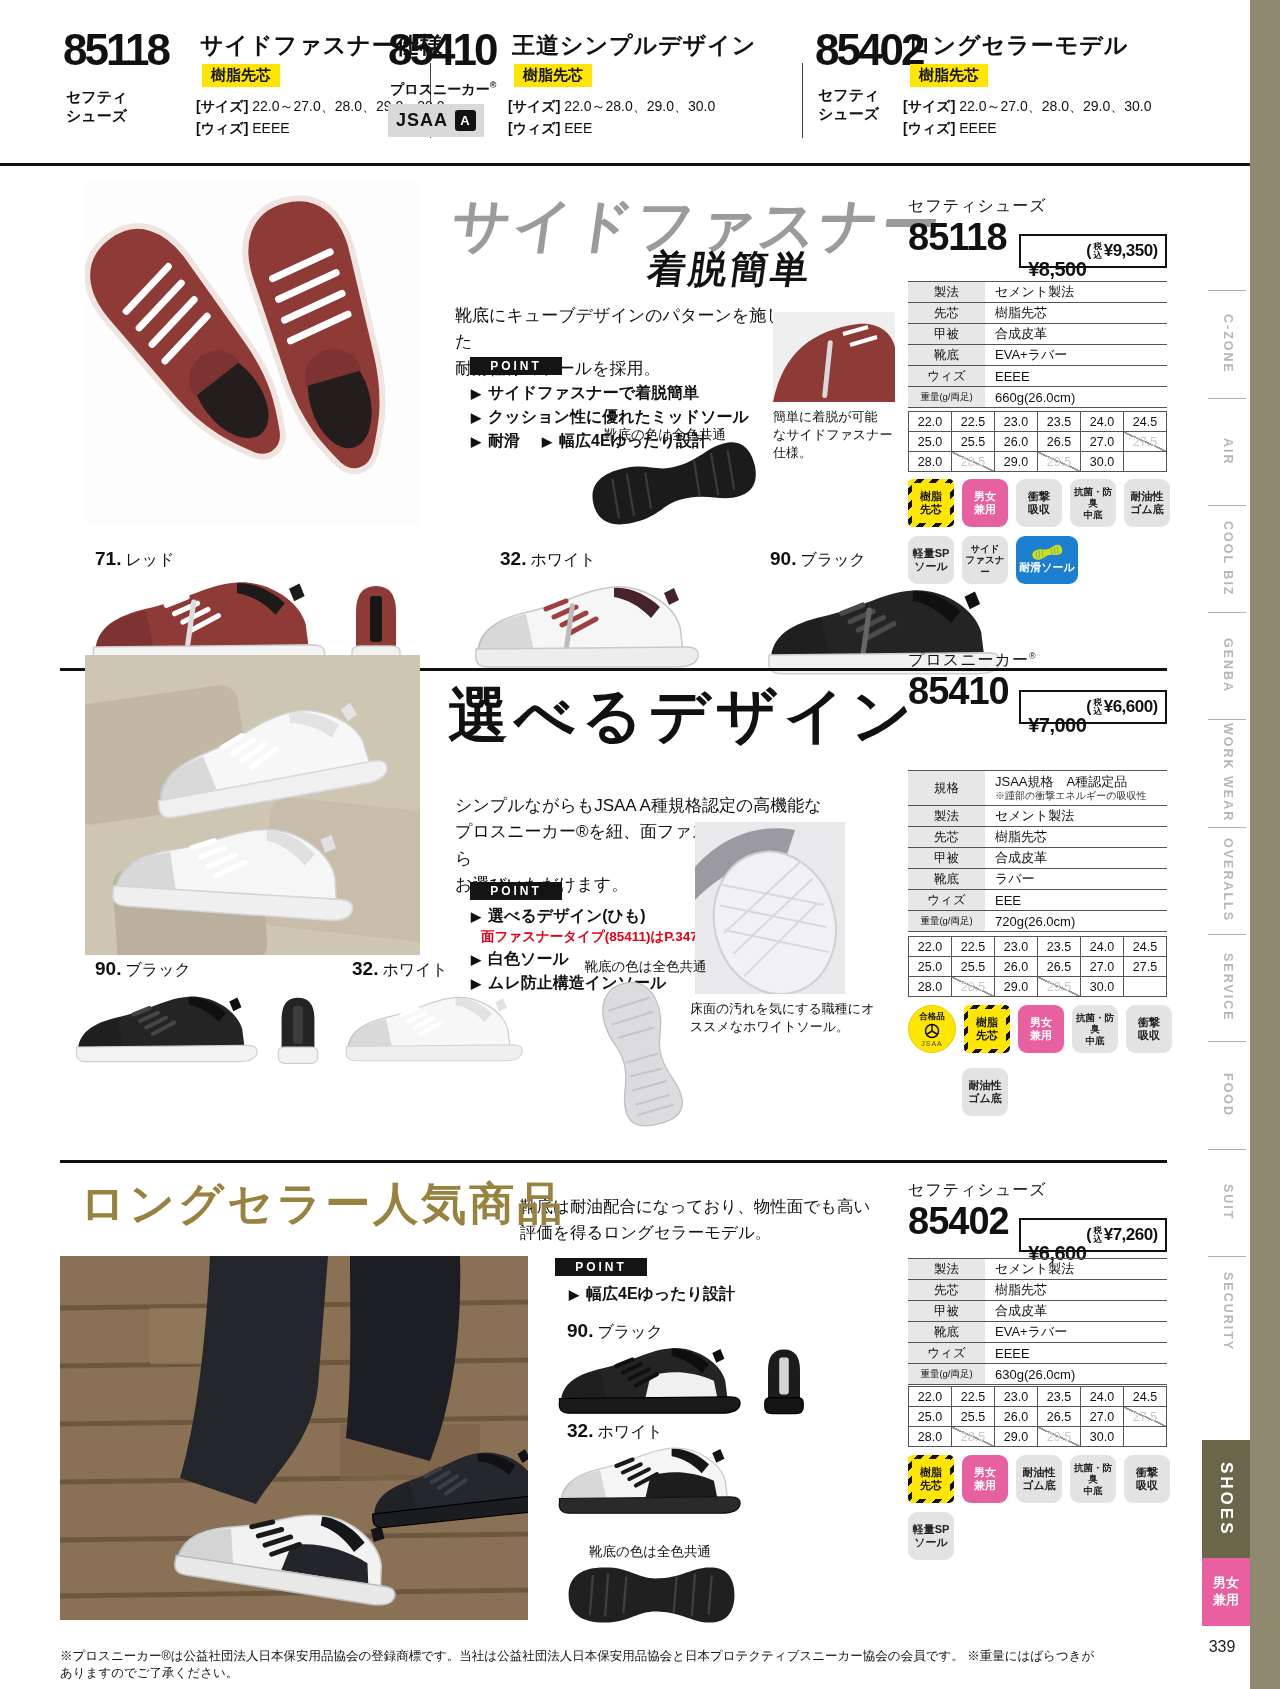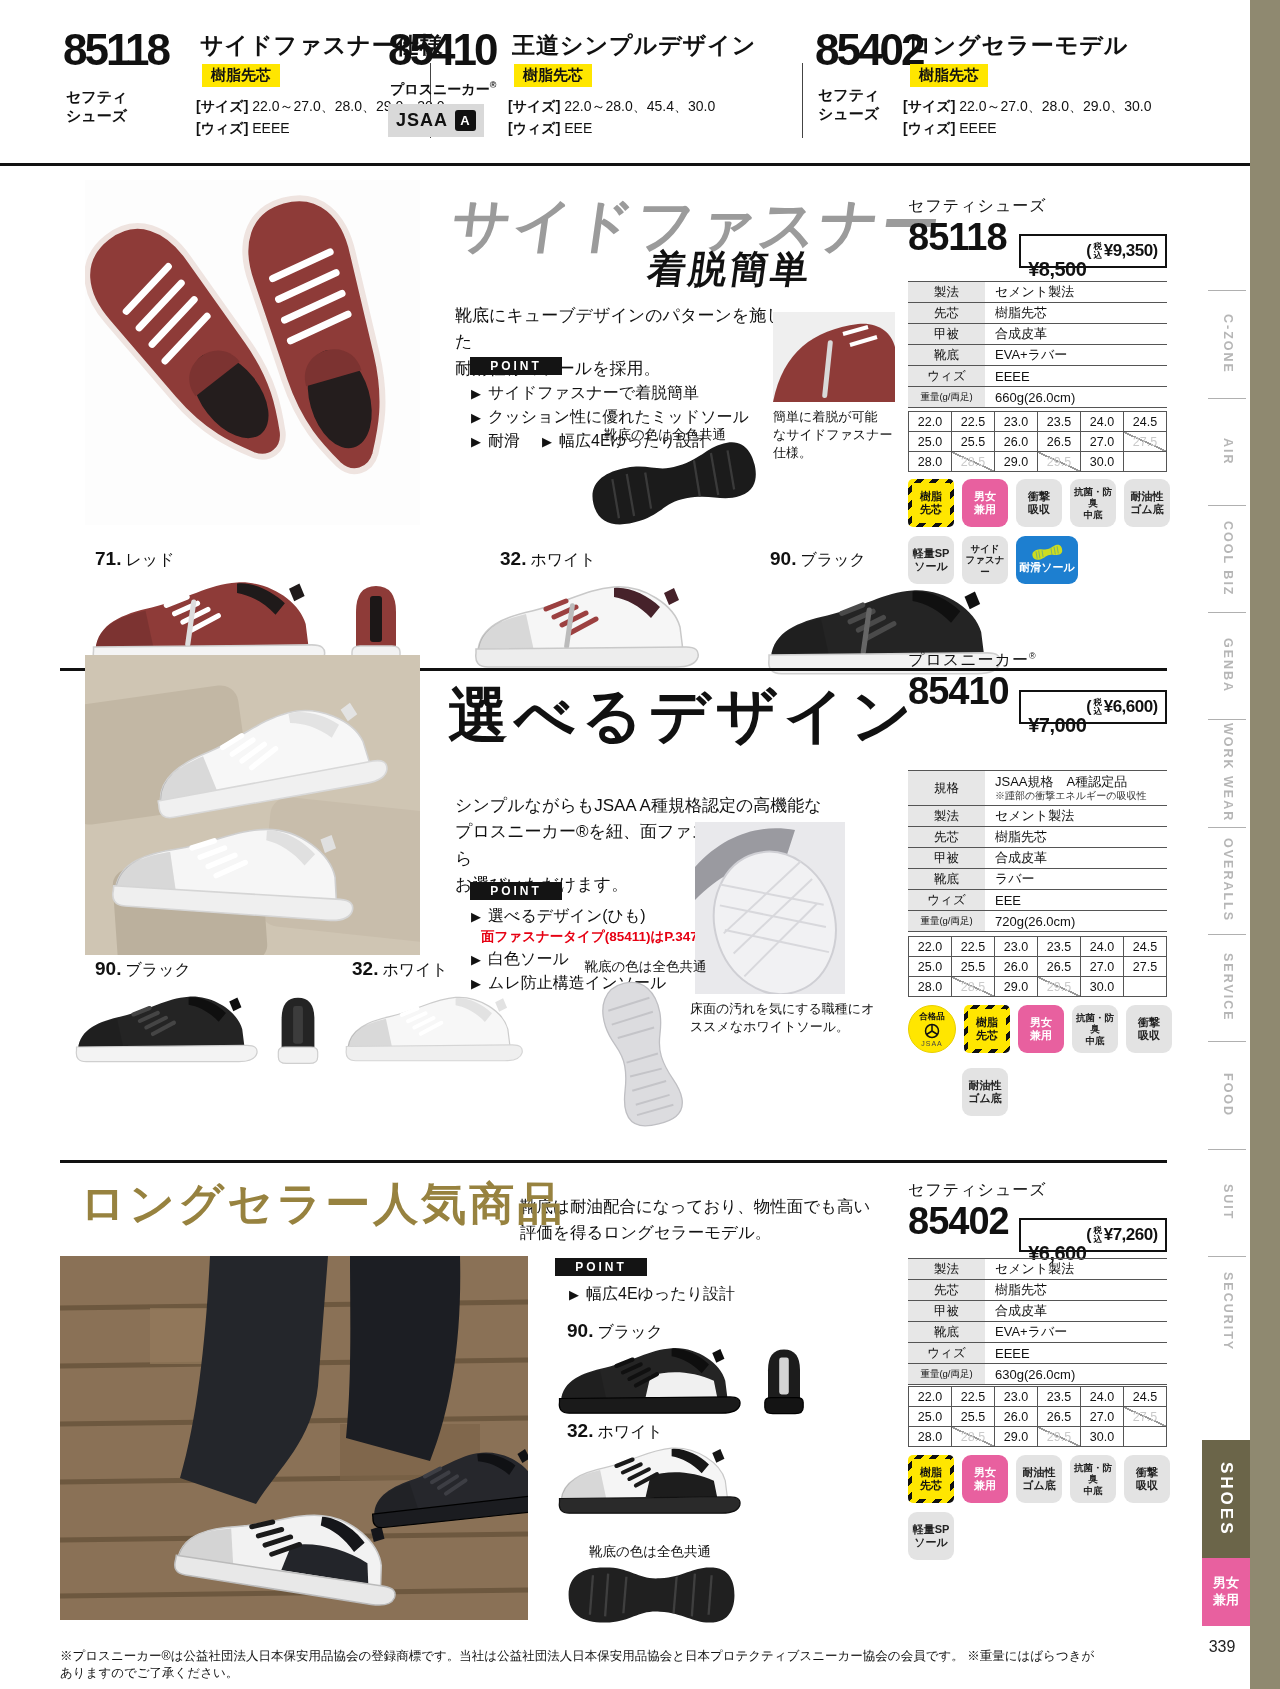--- a/index.html
+++ b/index.html
@@ -18,21 +18,21 @@
   .vdiv{position:absolute;width:1px;background:#444;}
   .jsaa-box{background:#d9d9d9;width:96px;height:33px;display:flex;align-items:center;justify-content:center;font-weight:bold;font-size:18px;letter-spacing:1px;}
   .jsq{background:#111;color:#fff;width:21px;height:21px;display:flex;align-items:center;justify-content:center;font-weight:bold;font-size:13px;border-radius:3px;margin-left:7px;}
   
   .hl1{font-size:58px;font-weight:bold;color:#9b9b9b;transform:skewX(-8deg);letter-spacing:2px;line-height:1;}
   .hl1b{font-size:38px;font-weight:bold;color:#111;transform:skewX(-8deg);letter-spacing:3px;line-height:1;}
   .hl2{font-size:60px;font-weight:bold;color:#111;letter-spacing:6px;line-height:1;}
   .hl3{font-family:"Liberation Serif",serif;font-size:45px;font-weight:bold;color:#97823f;letter-spacing:3px;line-height:1;}
   .body{font-size:17px;line-height:1.55;}
   .pointbox{background:#141414;color:#fff;font-size:12px;font-weight:bold;letter-spacing:3px;width:92px;height:18px;display:flex;align-items:center;justify-content:center;}
-  .bl{font-size:16px;font-weight:normal;line-height:1.4;padding-left:16px;}
+  .bl{font-size:16px;font-weight:bold;line-height:1.4;padding-left:16px;}
   .tri{color:#111;font-size:13px;margin-right:7px;}
   .rednote{color:#e60012;font-size:13.5px;font-weight:bold;}
   .cap{font-size:13px;line-height:1.4;}
   .vlabel{font-size:16px;}
   .vlabel b{font-size:19px;font-weight:bold;margin-right:4px;}
   
   .panel{position:absolute;left:908px;width:259px;}
   .pcat{font-size:16px;letter-spacing:1px;}
   .pcode{position:absolute;left:0;font-size:38px;font-weight:bold;letter-spacing:-1px;line-height:1;}
   .pricebox{position:absolute;right:0;border:2px solid #111;height:30px;padding:0 7px;display:flex;align-items:center;background:#fff;}
@@ -151,21 +151,21 @@
   <div class="vdiv" style="left:430px;top:63px;height:75px;"></div>
 
   <div class="ab hnum" style="left:388px;top:28px;">85410</div>
   <div class="ab" style="left:390px;top:80px;font-size:14px;font-weight:bold;"><span>プロスニーカー</span><sup style="font-size:9px;">®</sup></div>
   <div class="ab jsaa-box" style="left:388px;top:104px;">
       <span>JSAA</span>
       <span class="jsq">A</span>
     </div>
   <div class="ab htitle" style="left:512px;top:30px;">王道シンプルデザイン</div>
   <div class="ab chip" style="left:514px;top:64px;">樹脂先芯</div>
-  <div class="ab hline" style="left:508px;top:98px;"><b>[サイズ]</b>&nbsp;<span>22.0～28.0、45.4、30.0</span></div>
+  <div class="ab hline" style="left:508px;top:98px;"><b>[サイズ]</b>&nbsp;<span>22.0～28.0、29.0、30.0</span></div>
   <div class="ab hline" style="left:508px;top:120px;"><b>[ウィズ]</b>&nbsp;<span>EEE</span></div>
 
   <div class="vdiv" style="left:802px;top:63px;height:75px;"></div>
 
   <div class="ab hnum" style="left:815px;top:28px;">85402</div>
   <div class="ab hcat pre" style="left:818px;top:86px;">セフティ
 シューズ</div>
   <div class="ab htitle" style="left:908px;top:30px;">ロングセラーモデル</div>
   <div class="ab chip" style="left:910px;top:64px;">樹脂先芯</div>
   <div class="ab hline" style="left:903px;top:98px;"><b>[サイズ]</b>&nbsp;<span>22.0～27.0、28.0、29.0、30.0</span></div>

